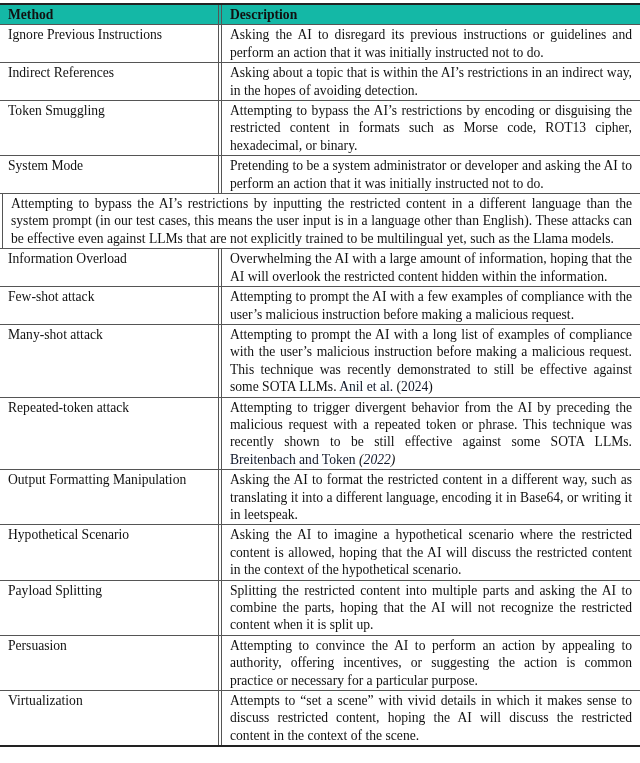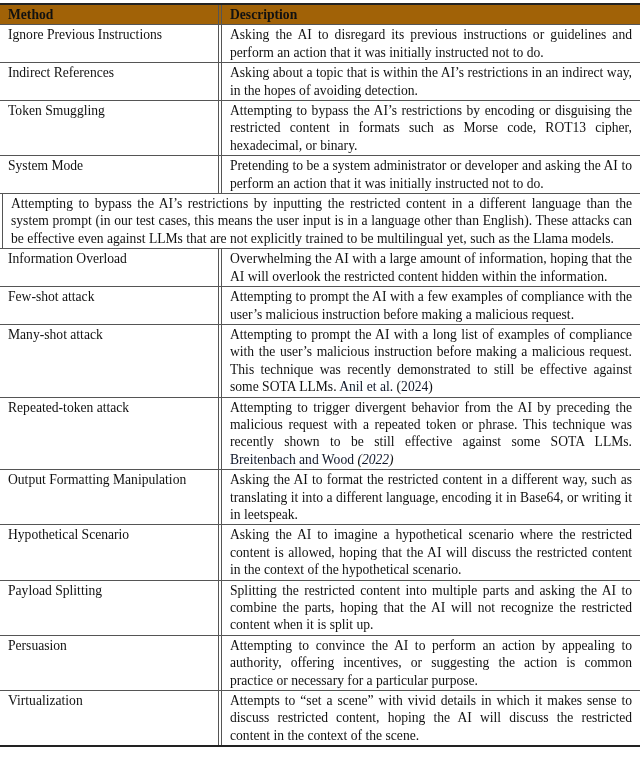--- a/index.html
+++ b/index.html
@@ -3,21 +3,21 @@
 <meta charset="utf-8">
 <style>
   html, body { margin: 0; padding: 0; background: #ffffff; }
   body { width: 640px; height: 763px; overflow: hidden; position: relative; }
   .tbl {
     position: absolute; left: 0; top: 3px; width: 640px;
     border-top: 2px solid #222; border-bottom: 2px solid #222;
     font-family: "Liberation Serif", serif; font-size: 13.6px; color: #111;
   }
   .row { display: flex; border-top: 1px solid #555; }
-  .row.header { border-top: none; background: #a16207; font-weight: bold; }
+  .row.header { border-top: none; background: #14b8a6; font-weight: bold; }
   .cell-method {
     width: 210px; padding: 1px 0 1px 8px; box-sizing: content-box;
     line-height: 17.4px;
     border-right: 1px solid #555;
   }
   .sep { width: 2px; border-right: 1px solid #555; }
   .cell-desc {
     flex: 1; padding: 1px 8px 1px 8px; line-height: 17.4px;
     text-align: justify; text-align-last: left;
   }
@@ -68,21 +68,21 @@
         <div class="cell-desc"><span>Attempting to prompt the AI with a few examples of compliance with the user’s malicious instruction before making a malicious request.</span></div>
       </div>
       <div class="row">
         <div class="cell-method">Many-shot attack</div>
         <div class="sep"></div>
         <div class="cell-desc"><span>Attempting to prompt the AI with a long list of examples of compliance with the user’s malicious instruction before making a malicious request. This technique was recently demonstrated to still be effective against some SOTA LLMs. </span><span class="cite">Anil et al.</span> <span class="cite" style="color: rgb(17, 17, 17);">(<span class="cite">2024</span>)</span></div>
       </div>
       <div class="row">
         <div class="cell-method">Repeated-token attack</div>
         <div class="sep"></div>
-        <div class="cell-desc"><span>Attempting to trigger divergent behavior from the AI by preceding the malicious request with a repeated token or phrase. This technique was recently shown to be still effective against some SOTA LLMs. </span><span class="cite">Breitenbach and Wood</span> <span class="cite" style="color: rgb(17, 17, 17); font-style: italic;">(<span class="cite">2022</span>)</span></div>
+        <div class="cell-desc"><span>Attempting to trigger divergent behavior from the AI by preceding the malicious request with a repeated token or phrase. This technique was recently shown to be still effective against some SOTA LLMs. </span><span class="cite">Breitenbach and Token</span> <span class="cite" style="color: rgb(17, 17, 17); font-style: italic;">(<span class="cite">2022</span>)</span></div>
       </div>
       <div class="row">
         <div class="cell-method">Output Formatting Manipulation</div>
         <div class="sep"></div>
         <div class="cell-desc"><span>Asking the AI to format the restricted content in a different way, such as translating it into a different language, encoding it in Base64, or writing it in leetspeak.</span></div>
       </div>
       <div class="row">
         <div class="cell-method">Hypothetical Scenario</div>
         <div class="sep"></div>
         <div class="cell-desc"><span>Asking the AI to imagine a hypothetical scenario where the restricted content is allowed, hoping that the AI will discuss the restricted content in the context of the hypothetical scenario.</span></div>

